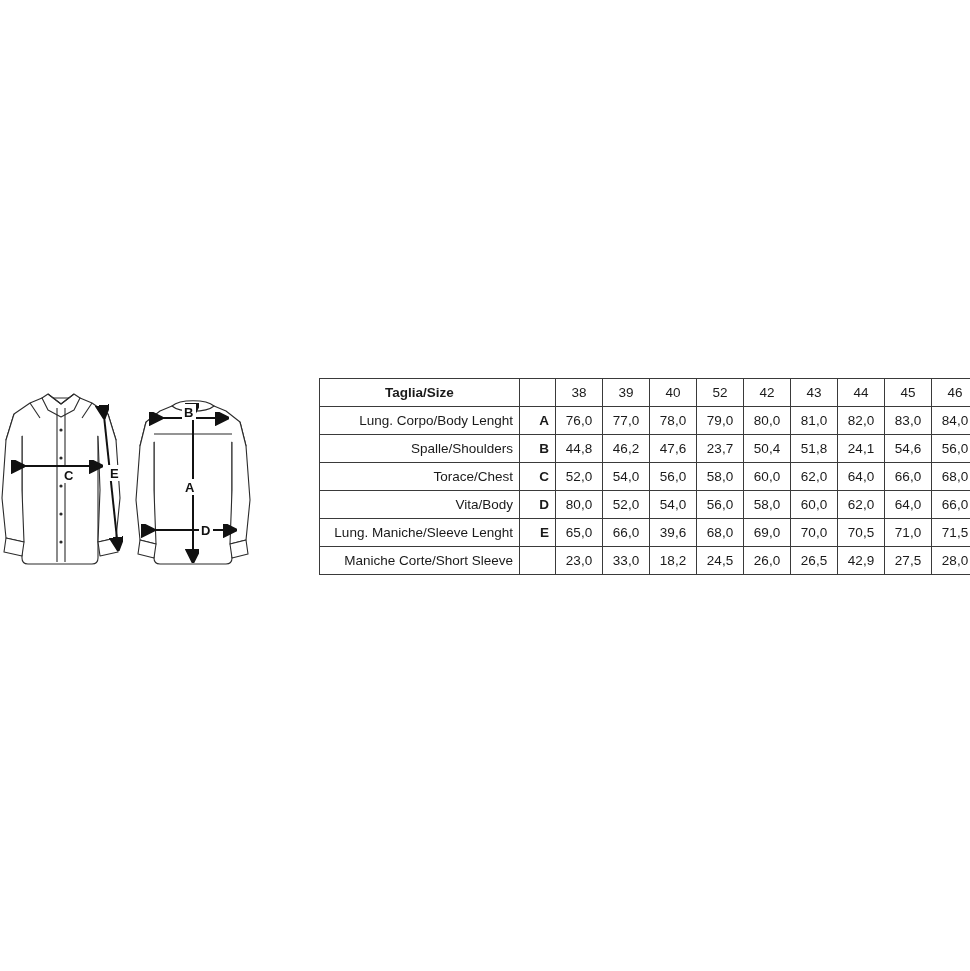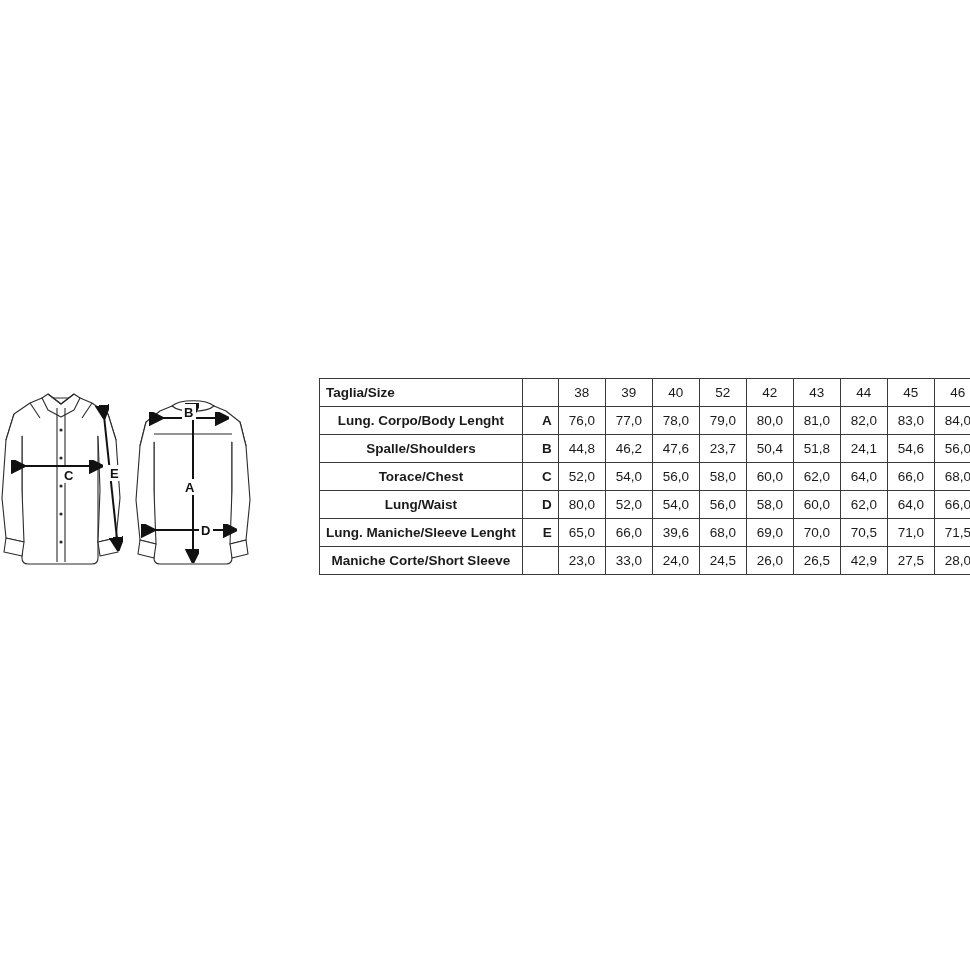--- a/index.html
+++ b/index.html
@@ -53,35 +53,35 @@
     padding: 0 6px;
     font-size: 13.5px;
     color: #1a1a1a;
     white-space: nowrap;
     box-sizing: border-box;
   }
 
   
   td.row-label {
     width: 200px;
-    text-align: center;
-    font-weight: bold;
+    text-align: right;
+    font-weight: normal;
     padding-left: 10px;
     border-right: none;
   }
   td.row-letter {
     width: 36px;
     text-align: right;
     font-weight: bold;
     border-left: none;
     padding-right: 10px;
   }
   th.header-label {
     width: 200px;
-    text-align: left;
+    text-align: center;
     font-weight: bold;
     padding-left: 10px;
     border-right: none;
   }
   th.header-letter {
     width: 36px;
     border-left: none;
   }
 
   td.val, th.size-head {
@@ -229,21 +229,21 @@
           <td class="val">54,0</td>
           <td class="val">56,0</td>
           <td class="val">58,0</td>
           <td class="val">60,0</td>
           <td class="val">62,0</td>
           <td class="val">64,0</td>
           <td class="val">66,0</td>
           <td class="val">68,0</td>
         </tr>
         <tr>
-          <td class="row-label">Lung/Waist</td>
+          <td class="row-label">Vita/Body</td>
           <td class="row-letter">D</td>
           <td class="val">80,0</td>
           <td class="val">52,0</td>
           <td class="val">54,0</td>
           <td class="val">56,0</td>
           <td class="val">58,0</td>
           <td class="val">60,0</td>
           <td class="val">62,0</td>
           <td class="val">64,0</td>
           <td class="val">66,0</td>
@@ -259,21 +259,21 @@
           <td class="val">70,0</td>
           <td class="val">70,5</td>
           <td class="val">71,0</td>
           <td class="val">71,5</td>
         </tr>
         <tr>
           <td class="row-label">Maniche Corte/Short Sleeve</td>
           <td class="row-letter"></td>
           <td class="val">23,0</td>
           <td class="val">33,0</td>
-          <td class="val">24,0</td>
+          <td class="val">18,2</td>
           <td class="val">24,5</td>
           <td class="val">26,0</td>
           <td class="val">26,5</td>
           <td class="val">42,9</td>
           <td class="val">27,5</td>
           <td class="val">28,0</td>
         </tr>
       </tbody>
     </table>
   </div>

